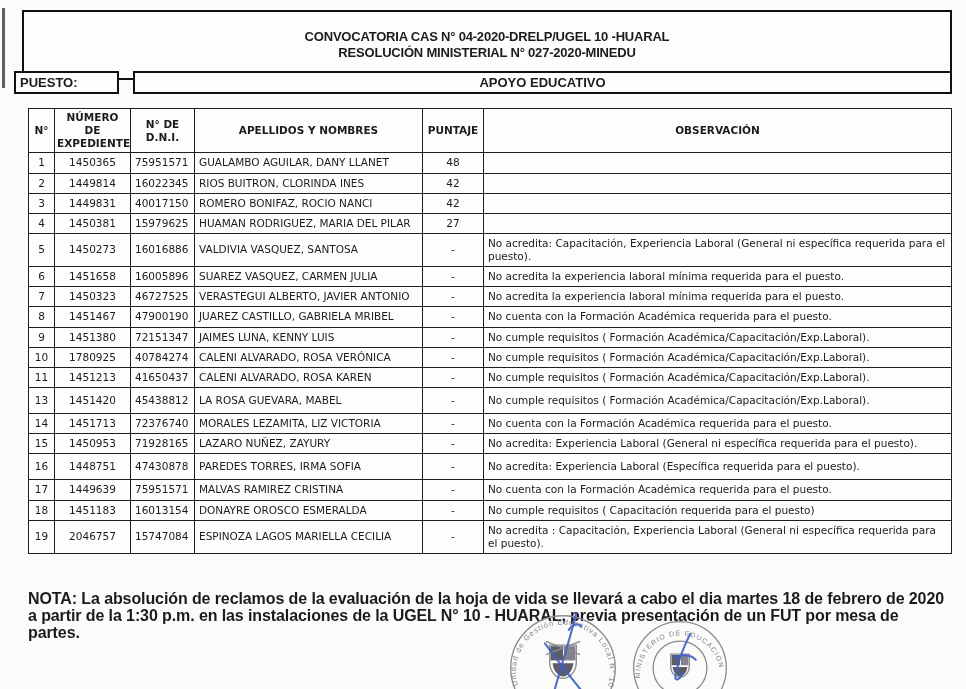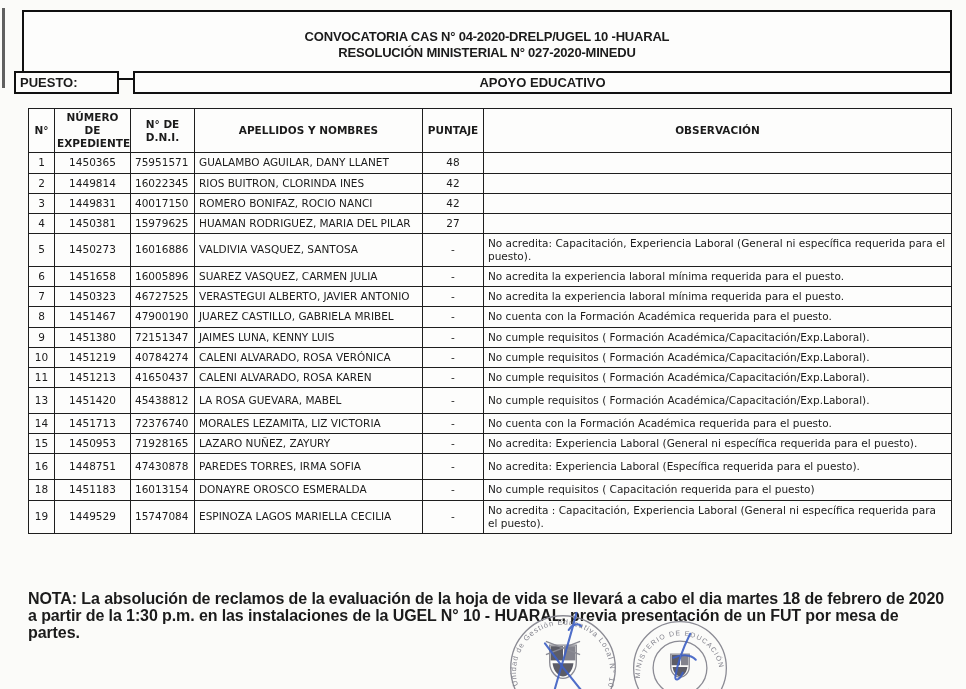--- a/index.html
+++ b/index.html
@@ -191,21 +191,21 @@
         <tr>
     <td class="c-n">9</td>
     <td class="c-exp">1451380</td>
     <td class="c-dni">72151347</td>
     <td class="c-nom">JAIMES LUNA, KENNY LUIS</td>
     <td class="c-pun">-</td>
     <td class="c-obs">No cumple requisitos ( Formación Académica/Capacitación/Exp.Laboral).</td>
   </tr>
         <tr>
     <td class="c-n">10</td>
-    <td class="c-exp">1451219</td>
+    <td class="c-exp">1780925</td>
     <td class="c-dni">40784274</td>
     <td class="c-nom">CALENI ALVARADO, ROSA VERÓNICA</td>
     <td class="c-pun">-</td>
     <td class="c-obs">No cumple requisitos ( Formación Académica/Capacitación/Exp.Laboral).</td>
   </tr>
         <tr>
     <td class="c-n">11</td>
     <td class="c-exp">1451213</td>
     <td class="c-dni">41650437</td>
     <td class="c-nom">CALENI ALVARADO, ROSA KAREN</td>
@@ -238,30 +238,38 @@
   </tr>
         <tr>
     <td class="c-n">16</td>
     <td class="c-exp">1448751</td>
     <td class="c-dni">47430878</td>
     <td class="c-nom">PAREDES TORRES, IRMA SOFIA</td>
     <td class="c-pun">-</td>
     <td class="c-obs">No acredita:  Experiencia Laboral (Específica  requerida para el puesto).</td>
   </tr>
         <tr>
+    <td class="c-n">17</td>
+    <td class="c-exp">1449639</td>
+    <td class="c-dni">75951571</td>
+    <td class="c-nom">MALVAS RAMIREZ CRISTINA</td>
+    <td class="c-pun">-</td>
+    <td class="c-obs">No cuenta con la Formación Académica requerida para el puesto.</td>
+  </tr>
+        <tr>
     <td class="c-n">18</td>
     <td class="c-exp">1451183</td>
     <td class="c-dni">16013154</td>
     <td class="c-nom">DONAYRE OROSCO ESMERALDA</td>
     <td class="c-pun">-</td>
     <td class="c-obs">No cumple requisitos ( Capacitación requerida para el puesto)</td>
   </tr>
         <tr>
     <td class="c-n">19</td>
-    <td class="c-exp">1449529</td>
+    <td class="c-exp">2046757</td>
     <td class="c-dni">15747084</td>
     <td class="c-nom">ESPINOZA LAGOS MARIELLA CECILIA</td>
     <td class="c-pun">-</td>
     <td class="c-obs">No acredita : Capacitación,  Experiencia Laboral (General ni específica requerida para el puesto).</td>
   </tr>
       </tbody>
   </table>
 
   <p class="nota">NOTA:  La absolución de reclamos de la evaluación de la hoja de vida se llevará a cabo el dia martes 18 de febrero de 2020 a partir de la 1:30 p.m. en las instalaciones de la UGEL N° 10 - HUARAL, previa presentación de un FUT por mesa de partes.</p>
 

